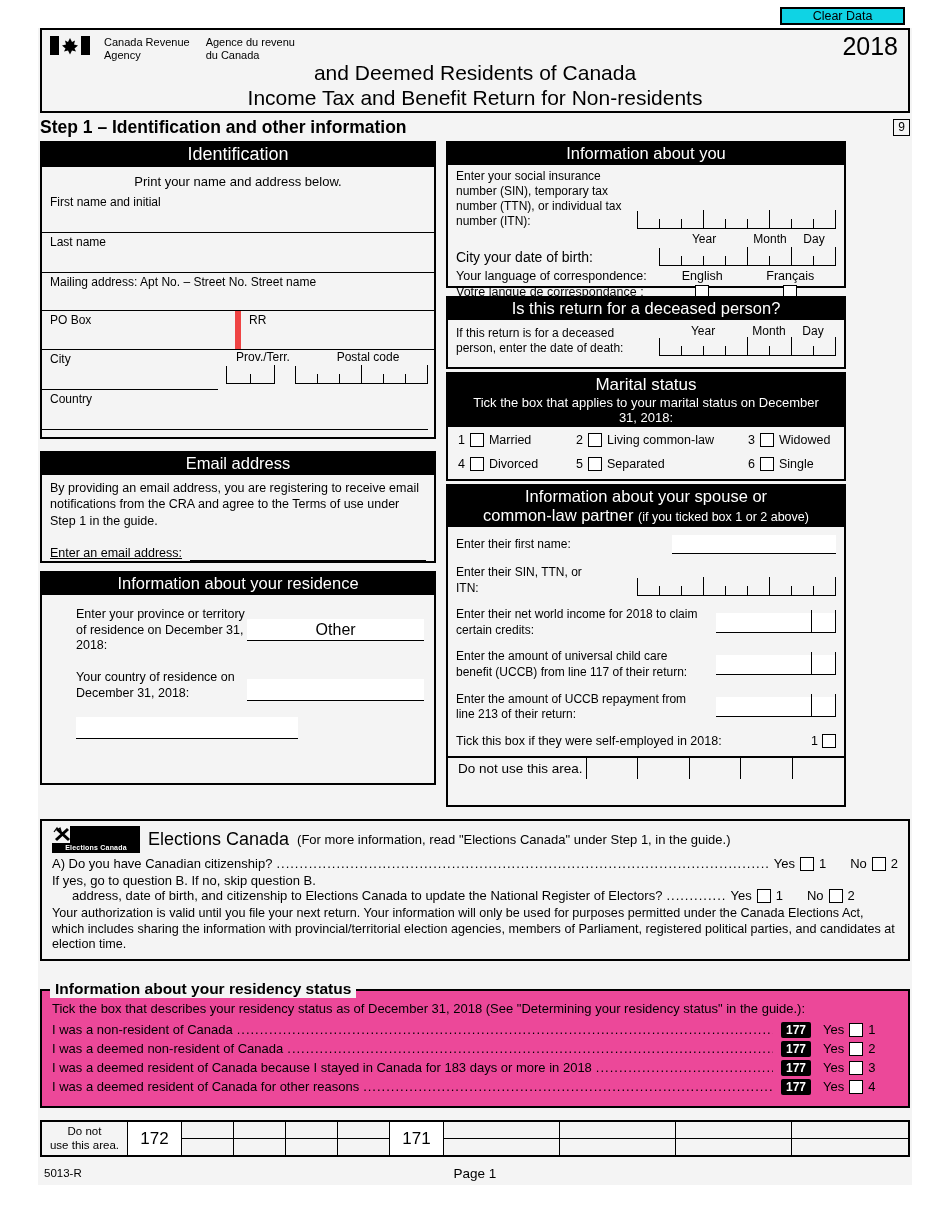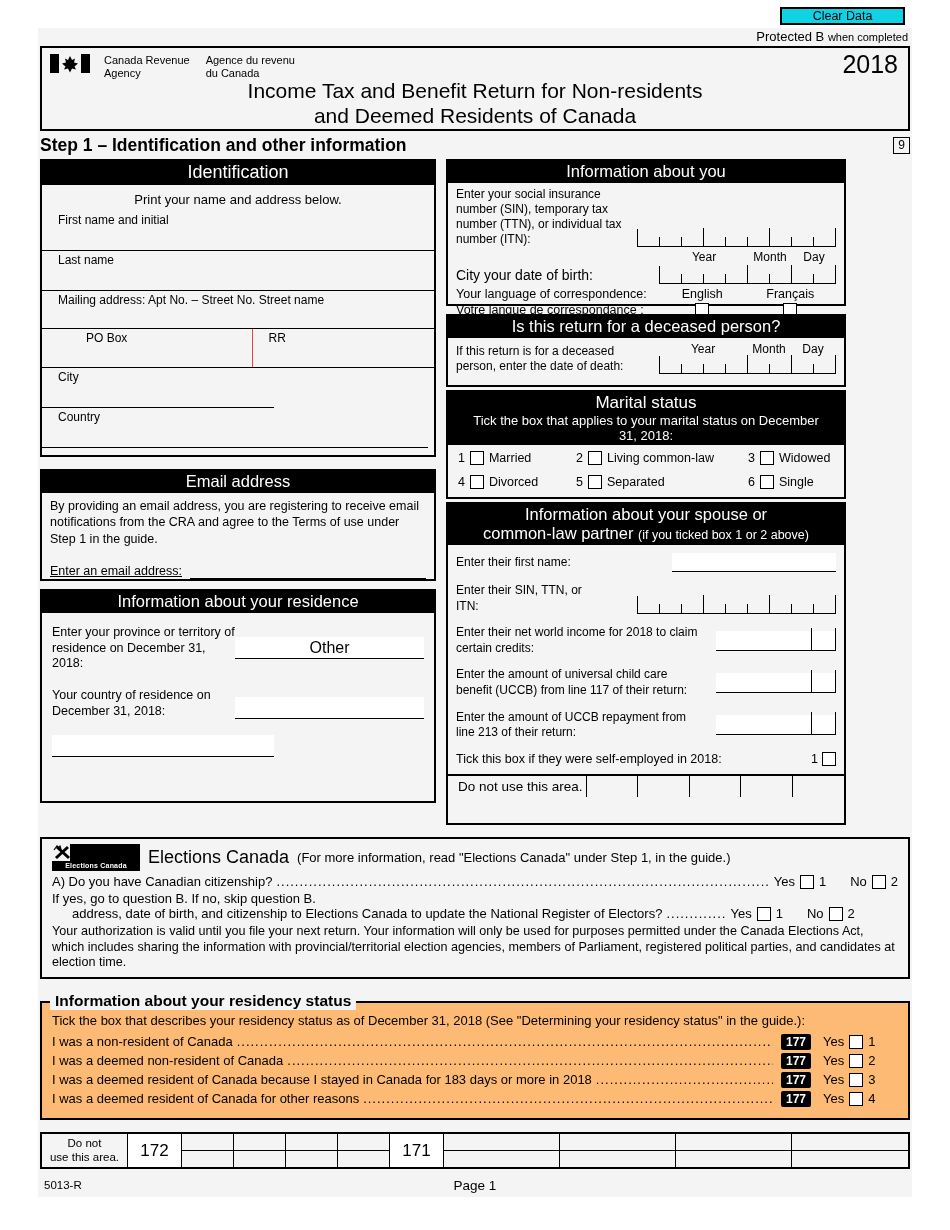--- a/index.html
+++ b/index.html
@@ -35,43 +35,43 @@
   .col-r { width: 400px; display: flex; flex-direction: column; }
 
   .box { border: 2px solid #000; background: #f4f4f4; }
   .bar { background: #000; color: #fff; text-align: center; font-size: 16.5px; padding: 1px 2px 2px; }
   .bar .small { font-size: 12.5px; }
   .bar .sub { font-size: 13px; }
 
   
   .ident-body { padding: 4px 0 6px; }
   .ident-note { text-align: center; font-size: 13px; padding: 3px 0 4px; }
-  .flabel { font-size: 12px; padding: 2px 16px 0; }
+  .flabel { font-size: 12px; padding: 2px 8px 0; }
   .uline { border-bottom: 1px solid #000; height: 20px; margin: 0 0; }
   .row2 { display: flex; }
   .row2 > div { flex: 1; }
-  .row2 .cell-l { border-right: 1px solid #ef4444; margin-left: 28px; }
+  .row2 .cell-l { border-right: 6px solid #ef4444; }
   .cityrow { display: flex; }
   .cityrow .cityc { width: 232px; border-right: 0; }
   .cityrow .pcwrap { flex: 1; padding-left: 6px; }
   .combs-row { display: flex; align-items: flex-end; gap: 20px; padding: 2px 6px 0 2px; }
   .pc-labels { display: flex; font-size: 12px; }
 
   .comb { display: flex; align-items: flex-end; border-bottom: 1.5px solid #000; border-left: 1.5px solid #000; height: 18px; }
   .comb .c { width: var(--cw, 22px); height: 9px; border-right: 1px solid #000; }
   .comb .c.t { height: 18px; border-right-width: 1.5px; }
 
   
   .email-body { padding: 5px 8px 10px; font-size: 12.5px; line-height: 1.3; }
   .email-enter { display: flex; align-items: flex-end; gap: 8px; margin-top: 16px; }
   .email-enter .lab { font-size: 12.5px; white-space: nowrap; text-decoration: underline; }
   .line-fill { flex: 1; border-bottom: 1px solid #000; height: 16px; }
 
   
-  .res-body { padding: 12px 10px 10px; }
+  .res-body { padding: 12px 10px 10px; margin-left: 24px; }
   .res-row { display: flex; justify-content: space-between; margin-bottom: 16px; align-items: center; }
   .res-row .lab { width: 215px; font-size: 12.5px; line-height: 1.25; }
   .wbox { width: 222px; background: #fff; border-bottom: 1.5px solid #000; height: 22px; text-align: center; font-size: 16px; line-height: 22px; }
   .res-row.last { align-items: flex-end; margin-bottom: 2px; }
 
   
   .ay-body { padding: 4px 8px 6px; }
   .ay-sin { display: flex; justify-content: space-between; align-items: flex-end; }
   .ay-sin .lab { width: 185px; font-size: 12px; line-height: 1.25; }
   .ymd { display: flex; font-size: 12px; width: 176px; }
@@ -125,21 +125,21 @@
   .dots { flex: 1; overflow: hidden; white-space: nowrap; margin: 0 4px; }
   .dots::after { content: "........................................................................................................................................................................................"; font-size: 13px; letter-spacing: 1px; }
   .yesno { display: flex; align-items: center; gap: 5px; white-space: nowrap; flex: none; font-size: 13px; }
   .yesno .gap { width: 14px; }
   .el-mid { font-size: 13px; margin-top: 2px; }
   .el-b1 { font-size: 13px; margin-top: 1px; }
   .el-b2 { display: flex; align-items: flex-end; font-size: 13px; padding-left: 20px; }
   .el-auth { font-size: 12.6px; line-height: 1.25; margin-top: 3px; }
 
   
-  .fs { border: 2px solid #000; margin-top: 22px; position: relative; padding: 10px 10px 10px; background: #fdba74; }
+  .fs { border: 2px solid #000; margin-top: 28px; position: relative; padding: 10px 10px 10px; background: #ec4899; }
   .fs .legend { position: absolute; top: -11px; left: 8px; background: #f4f4f4; padding: 0 5px; font-size: 15.5px; font-weight: bold; }
   .fs .instr { font-size: 13px; margin-bottom: 4px; }
   .r-row { display: flex; align-items: center; font-size: 13px; height: 19px; }
   .r-row .qt { white-space: nowrap; }
   .code { background: #000; color: #fff; font-weight: bold; font-size: 12px; padding: 0 5px; height: 16px; line-height: 16px; border-radius: 2px; margin: 0 12px 0 4px; flex: none; }
   .r-yes { display: flex; align-items: center; gap: 5px; width: 75px; flex: none; }
 
   
   .btable { display: flex; border: 2px solid #000; height: 37px; margin-top: 12px; }
   .bt-label { width: 86px; border-right: 1px solid #000; font-size: 11.5px; text-align: center; display: flex; flex-direction: column; justify-content: center; line-height: 1.2; }
@@ -157,24 +157,20 @@
 </style>
 </head>
 <body>
 
 <div class="topbar">
   <div class="clear-btn">Clear Data</div>
 </div>
 
 <div class="doc">
 
-  <div class="protected-line">
-    <span class="pb">Protected B</span>
-    <span class="pbs">when completed</span>
-  </div>
 
   <div class="header-box">
     <div class="agency">
       <svg width="40" height="19" viewBox="0 0 40 19">
         <rect x="0" y="0" width="9" height="19" fill="#000"></rect>
         <rect x="31" y="0" width="9" height="19" fill="#000"></rect>
         <path d="M20 2 l2 4 3-1.5 -1 4 4 1 -3.5 3 1.5 3 -4-1 -2 4 -2-4 -4 1 1.5-3 -3.5-3 4-1 -1-4 3 1.5 z" fill="#000"></path>
       </svg>
       <div class="names">
         <div>
@@ -182,22 +178,22 @@
           <div>Agency</div>
         </div>
         <div>
           <div>Agence du revenu</div>
           <div>du Canada</div>
         </div>
       </div>
     </div>
     <div class="year-big">2018</div>
     <div class="main-title">
+      <div>and Deemed Residents of Canada</div>
       <div>Income Tax and Benefit Return for Non-residents</div>
-      <div>and Deemed Residents of Canada</div>
     </div>
   </div>
 
   <div class="step-row">
     <h1>Step 1 – Identification and other information</h1>
     <span class="step-box">9</span>
   </div>
 
   <div class="columns">
 
@@ -218,20 +214,40 @@
             </div>
             <div>
               <div class="flabel">RR</div>
             </div>
           </div>
           <div style="border-top:1px solid #000;" class="cityrow">
             <div class="cityc">
               <div class="flabel">City</div>
               <div class="uline" style="height:24px;"></div>
             </div>
+            <div class="pcwrap">
+              <div class="pc-labels">
+                <span style="width:78px;text-align:center;">Prov./Terr.</span>
+                <span style="flex:1;text-align:center;">Postal code</span>
+              </div>
+              <div class="combs-row">
+                <div class="comb" style="--cw:24px;">
+                    <span class="c"></span>
+                    <span class="c t"></span>
+                  </div>
+                <div class="comb" style="--cw:22px;">
+                    <span class="c"></span>
+                    <span class="c"></span>
+                    <span class="c t"></span>
+                    <span class="c"></span>
+                    <span class="c"></span>
+                    <span class="c t"></span>
+                  </div>
+              </div>
+            </div>
           </div>
           <div class="flabel">Country</div>
           <div class="uline" style="height:24px;margin-right:6px;"></div>
         </div>
       </div>
 
       <div class="box" style="margin-top:12px;height:112px;">
         <div class="bar">Email address</div>
         <div class="email-body">
           <div>By providing an email address, you are registering to receive email notifications from the CRA and agree to the Terms of use under Step 1 in the guide.</div>

